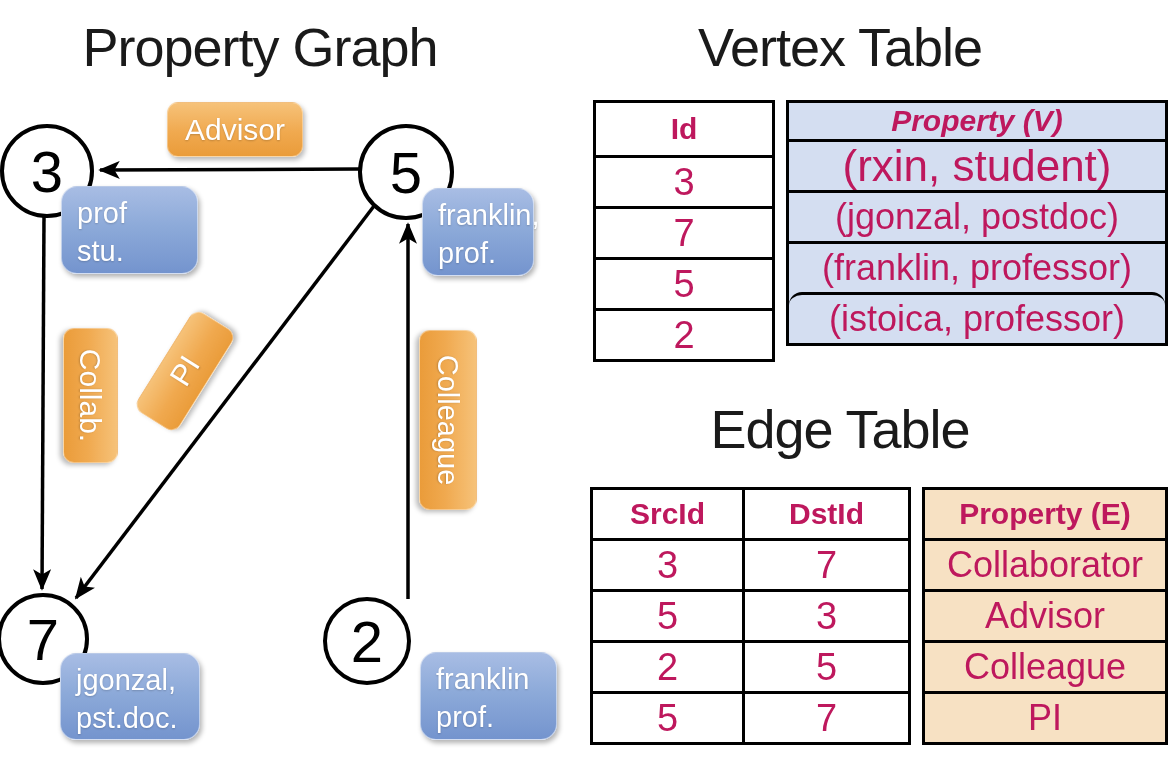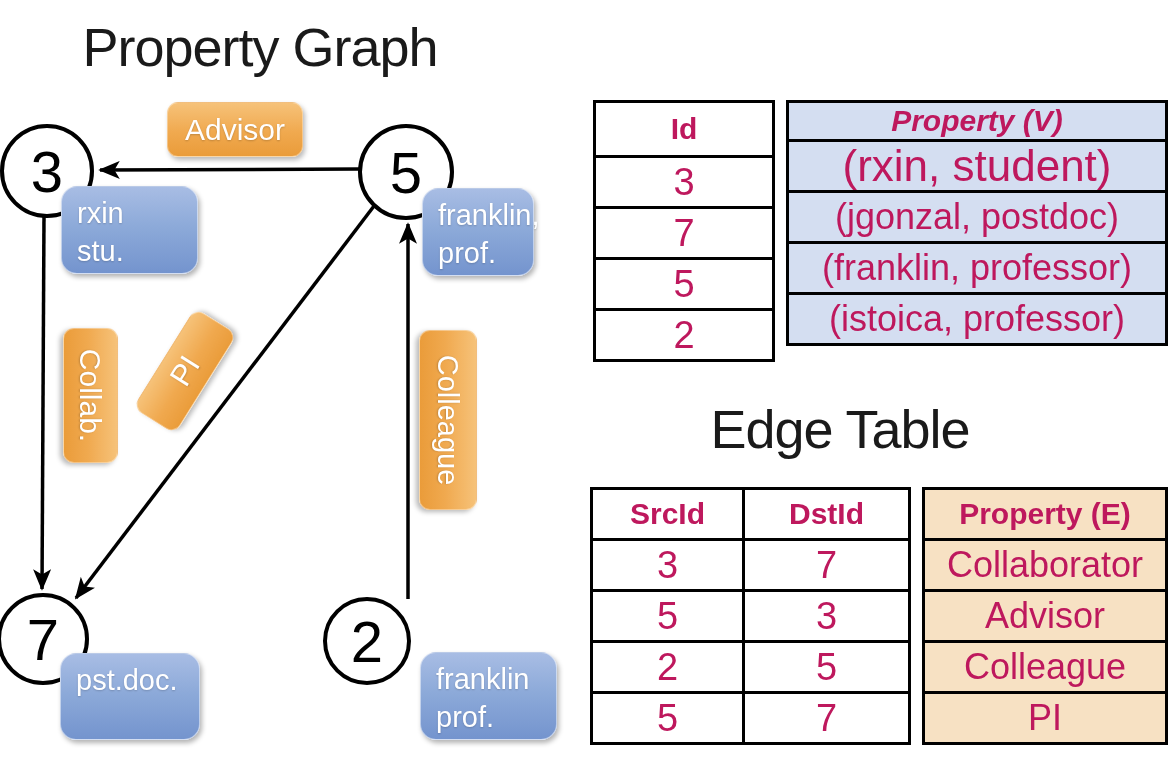--- a/index.html
+++ b/index.html
@@ -47,20 +47,21 @@
   .twocol{justify-content:flex-start;padding:0;}
   .cell{box-sizing:border-box;height:100%;display:flex;align-items:center;justify-content:center;}
   .cell.c2{border-left:3px solid #000;}
 </style>
 </head>
 <body>
 
 <div id="canvas">
 
   <div class="title" style="left:0;top:16px;width:520px;">Property Graph</div>
+  <div class="title" style="left:580px;top:16px;width:520px;">Vertex Table</div>
   <div class="title" style="left:580px;top:398px;width:520px;">Edge Table</div>
 
   <svg id="graph-svg" width="560" height="760" viewBox="0 0 560 760">
     <defs>
       <marker id="arrow" viewBox="0 0 12 10" refX="11" refY="5" markerWidth="22" markerHeight="18" orient="auto" markerUnits="userSpaceOnUse">
         <path d="M0,0 L12,5 L0,10 L3,5 Z" fill="#000"></path>
       </marker>
     </defs>
 
     <line x1="360" y1="169" x2="100" y2="170" stroke="#000" stroke-width="3.5" marker-end="url(#arrow)"></line>
@@ -73,28 +74,29 @@
     <circle cx="43" cy="639" r="44" fill="#fff" stroke="#000" stroke-width="4"></circle>
     <circle cx="367" cy="641" r="42" fill="#fff" stroke="#000" stroke-width="4"></circle>
   </svg>
 
   <div class="node-num" style="left:7px;top:131px;width:80px;height:80px;">3</div>
   <div class="node-num" style="left:366px;top:132px;width:80px;height:80px;">5</div>
   <div class="node-num" style="left:3px;top:599px;width:80px;height:80px;">7</div>
   <div class="node-num" style="left:327px;top:601px;width:80px;height:80px;">2</div>
 
   <div class="vbox" style="left:61px;top:186px;width:137px;height:88px;">
-    <div>rxin</div>
+    <div>prof</div>
     <div>stu.</div>
   </div>
   <div class="vbox" style="left:422px;top:188px;width:112px;height:88px;">
     <div>franklin,</div>
     <div>prof.</div>
   </div>
   <div class="vbox" style="left:60px;top:653px;width:140px;height:87px;">
+    <div>jgonzal,</div>
     <div>pst.doc.</div>
   </div>
   <div class="vbox" style="left:420px;top:652px;width:137px;height:88px;">
     <div>franklin</div>
     <div>prof.</div>
   </div>
 
   <div class="elabel" style="left:167px;top:102px;width:136px;height:55px;">Advisor</div>
   <div class="elabel" style="left:23px;top:368px;width:135px;height:55px;transform:rotate(90deg);">Collab.</div>
   <div class="elabel" style="left:126px;top:346px;width:118px;height:50px;transform:rotate(-58deg);">PI</div>
@@ -105,21 +107,21 @@
     <div class="trow" style="height:51px;">3</div>
     <div class="trow" style="height:51px;">7</div>
     <div class="trow" style="height:51px;">5</div>
     <div class="trow" style="height:51px;">2</div>
   </div>
   <div class="subtable" style="left:786px;top:100px;width:382px;background:#d4def1;">
     <div class="trow hdr" style="height:36px;font-style:italic;">Property (V)</div>
     <div class="trow" style="height:51px;font-size:44px;">(rxin, student)</div>
     <div class="trow" style="height:51px;font-size:36px;">(jgonzal, postdoc)</div>
     <div class="trow" style="height:51px;font-size:36px;">(franklin, professor)</div>
-    <div class="trow" style="height:51px;font-size:36px;">(istoica, professor)</div>
+    <div class="trow" style="height:51px;font-size:36px;border-radius:13px;">(istoica, professor)</div>
   </div>
 
   <div class="subtable" style="left:590px;top:487px;width:321px;">
     <div class="trow hdr twocol" style="height:48px;">
       <div class="cell" style="width:149px;">SrcId</div>
       <div class="cell c2" style="width:166px;">DstId</div>
     </div>
     <div class="trow twocol" style="height:51px;">
       <div class="cell" style="width:149px;">3</div>
       <div class="cell c2" style="width:166px;">7</div>

